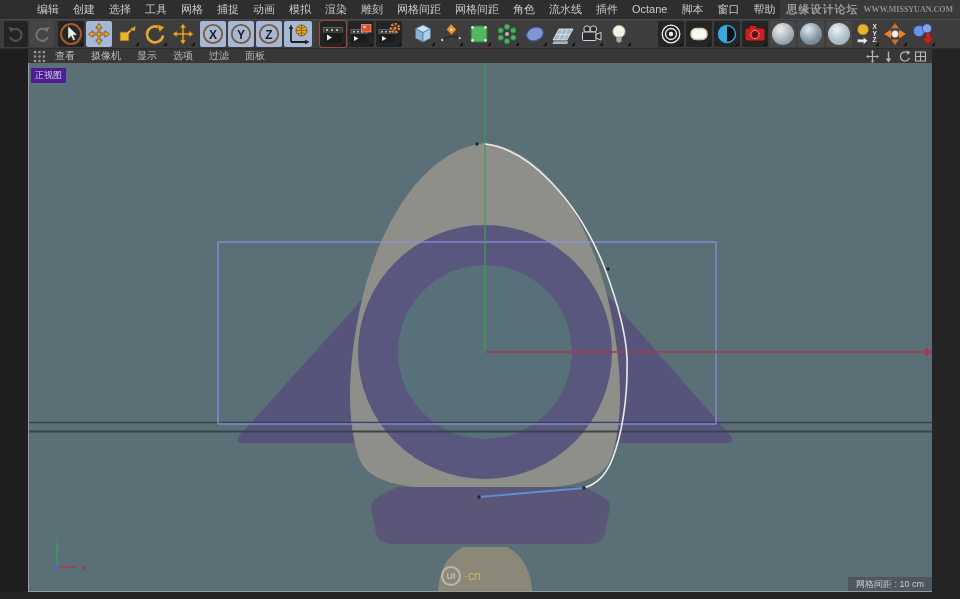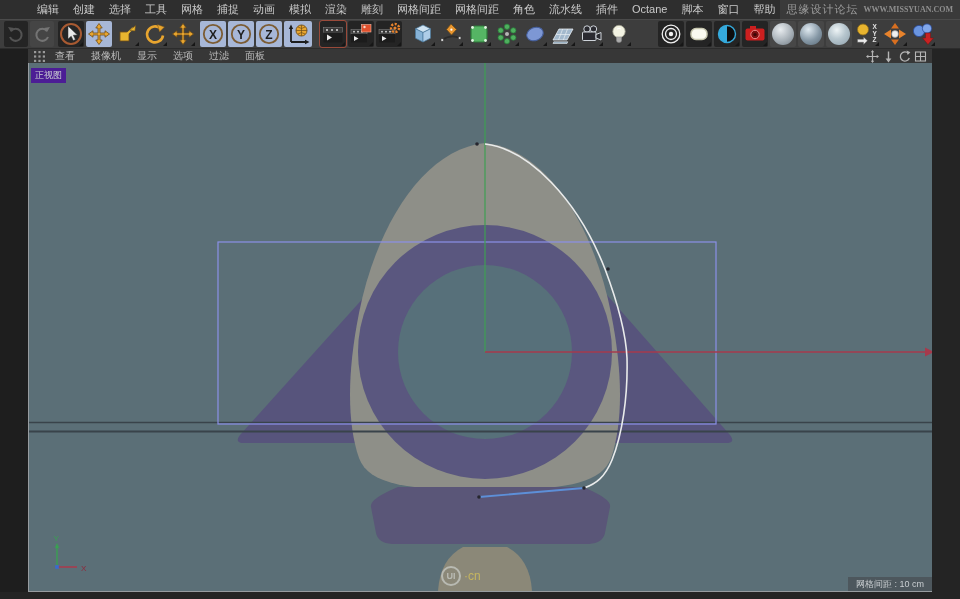--- a/index.html
+++ b/index.html
@@ -5,21 +5,21 @@
   html,body{margin:0;padding:0;background:#242424;}
   body{font-family:"Liberation Sans",sans-serif;}
   .stage{position:relative;width:960px;height:599px;overflow:hidden;background:#242424;}
 
   
   .menubar{position:absolute;left:0;top:0;width:960px;height:19px;background:#2e2e2e;
     display:flex;align-items:center;padding-left:30px;box-sizing:border-box;z-index:6;}
   .menubar .mi{font-size:11px;color:#c9c9c9;padding:0 7px;line-height:19px;white-space:nowrap;cursor:default;}
   .top-wm{position:absolute;right:0;top:0;height:19px;background:#3a3a3a;display:flex;align-items:center;
     gap:5px;padding:0 7px;z-index:7;}
-  .top-wm .t1{font-family:"DejaVu Sans Mono",monospace;font-weight:normal;font-size:11px;color:#9c9c9c;letter-spacing:1px;text-align:center;}
+  .top-wm .t1{font-family:"DejaVu Sans Mono",monospace;font-weight:bold;font-size:11px;color:#9c9c9c;letter-spacing:1px;text-align:center;}
   .top-wm .t2{font-family:Liberation Serif, serif;font-weight:bold;font-size:8px;color:#8e8e8e;}
 
   
   .toolbar{position:absolute;left:0;top:19px;width:960px;height:30px;background:#3d3d3d;
     border-top:1px solid #4b4b4b;border-bottom:1px solid #2c2c2c;box-sizing:border-box;
     display:flex;align-items:center;padding-left:2px;z-index:6;}
   .ticon{width:26px;height:26px;border-radius:2px;margin-left:2px;position:relative;
     display:flex;align-items:center;justify-content:center;flex:0 0 auto;}
   .ticon.small{width:24px;}
   .ticon.sel{background:#a7b7d7;}

